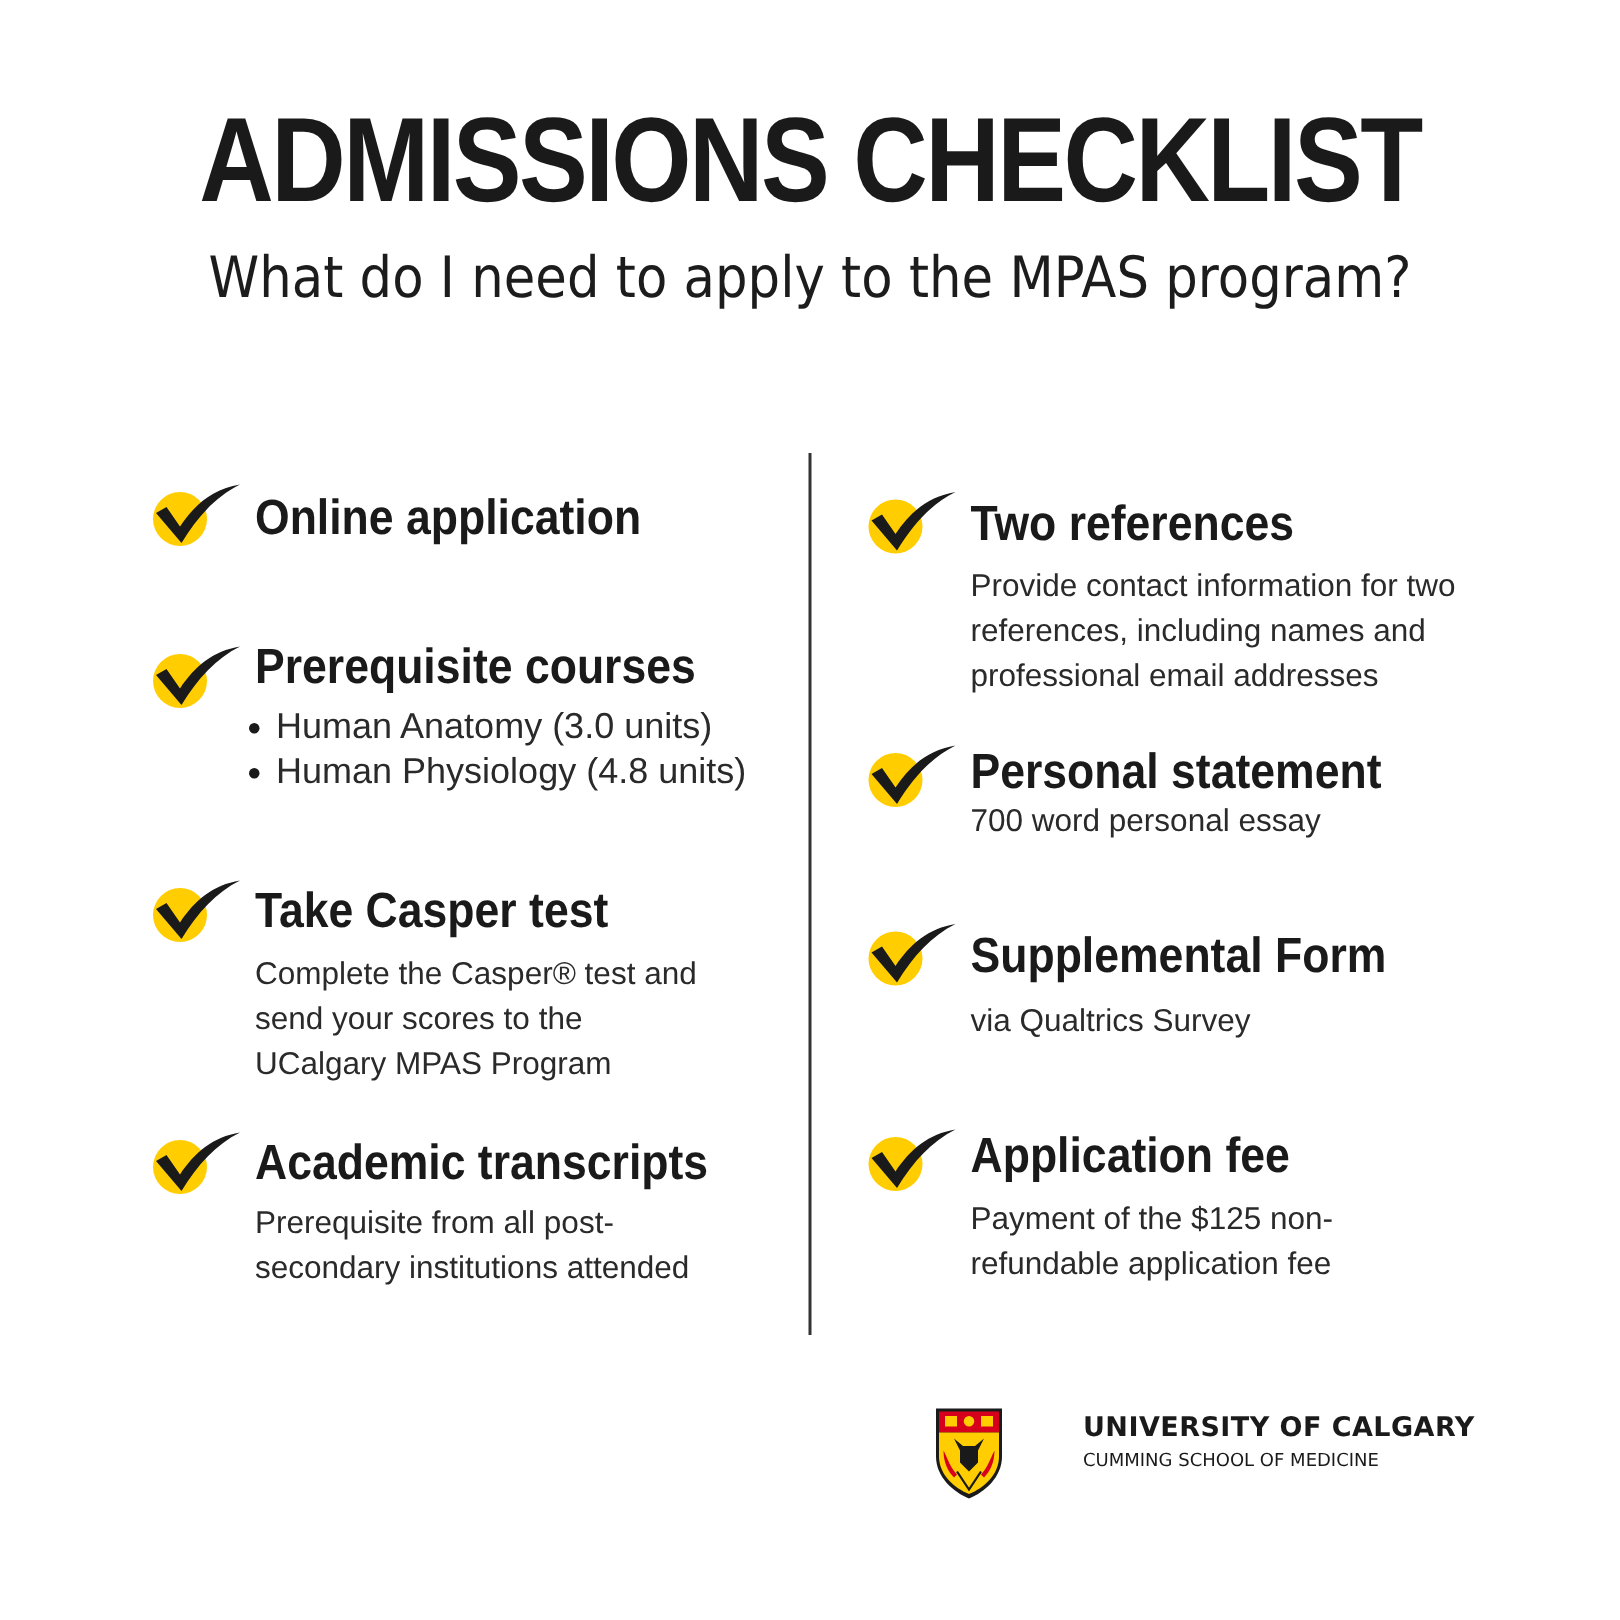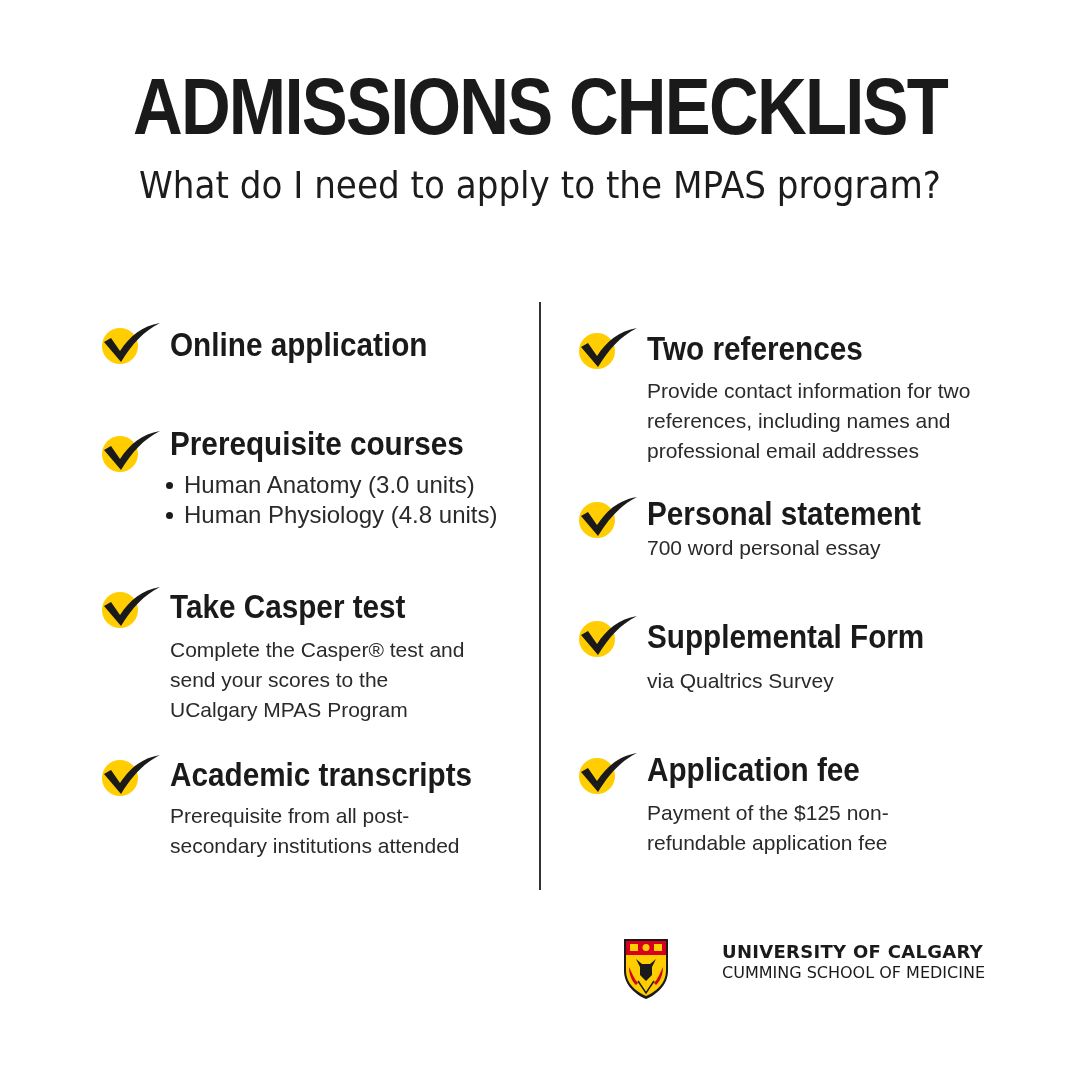--- a/index.html
+++ b/index.html
@@ -51,21 +51,21 @@
     }
 
     .logo { position: absolute; left: 622px; top: 937px; }
     .crest { position: absolute; left: 0; top: 0; width: 48px; height: 64px; }
     .logo-text { position: absolute; left: 60px; top: 4px; white-space: nowrap; margin-left: 40px; }
     .logo-uni {
       display: block; font-family: "DejaVu Sans", sans-serif; font-weight: bold;
       font-size: 18px; line-height: 22px; color: #1a1a1a; letter-spacing: 0.3px;
     }
     .logo-school {
-      display: block; font-family: "DejaVu Sans", sans-serif; font-size: 16px;
+      display: block; font-family: "DejaVu Sans", sans-serif; font-size: 12px;
       line-height: 20px; color: #1a1a1a;
     }
     .logo-program {
       display: block; font-family: "DejaVu Sans", sans-serif; font-size: 16px;
       line-height: 20px; color: #1a1a1a;
     }
   </style>
 </head>
 <body>
 

